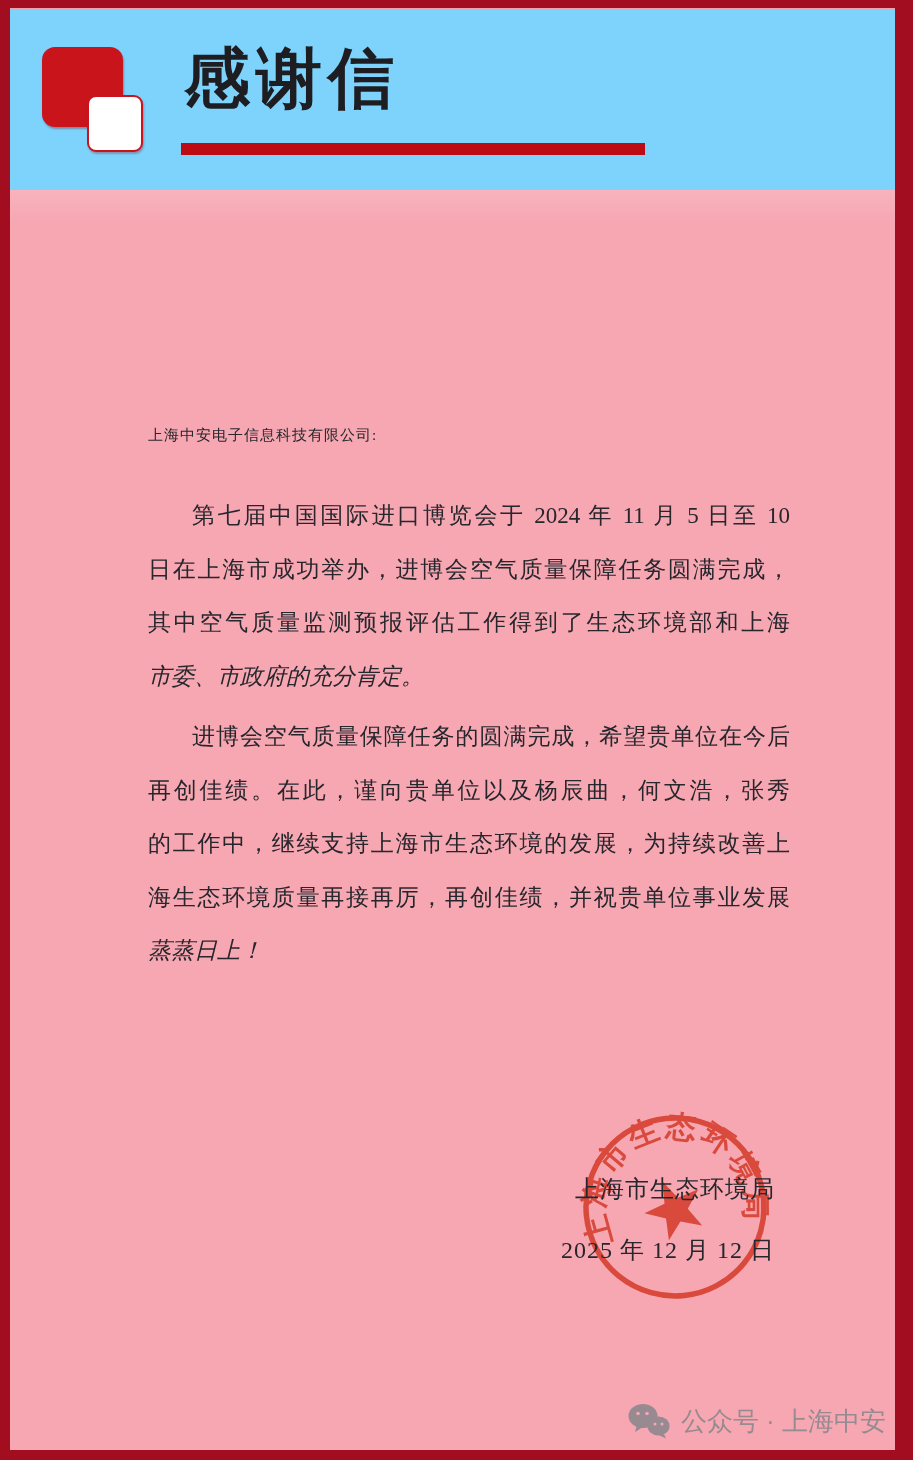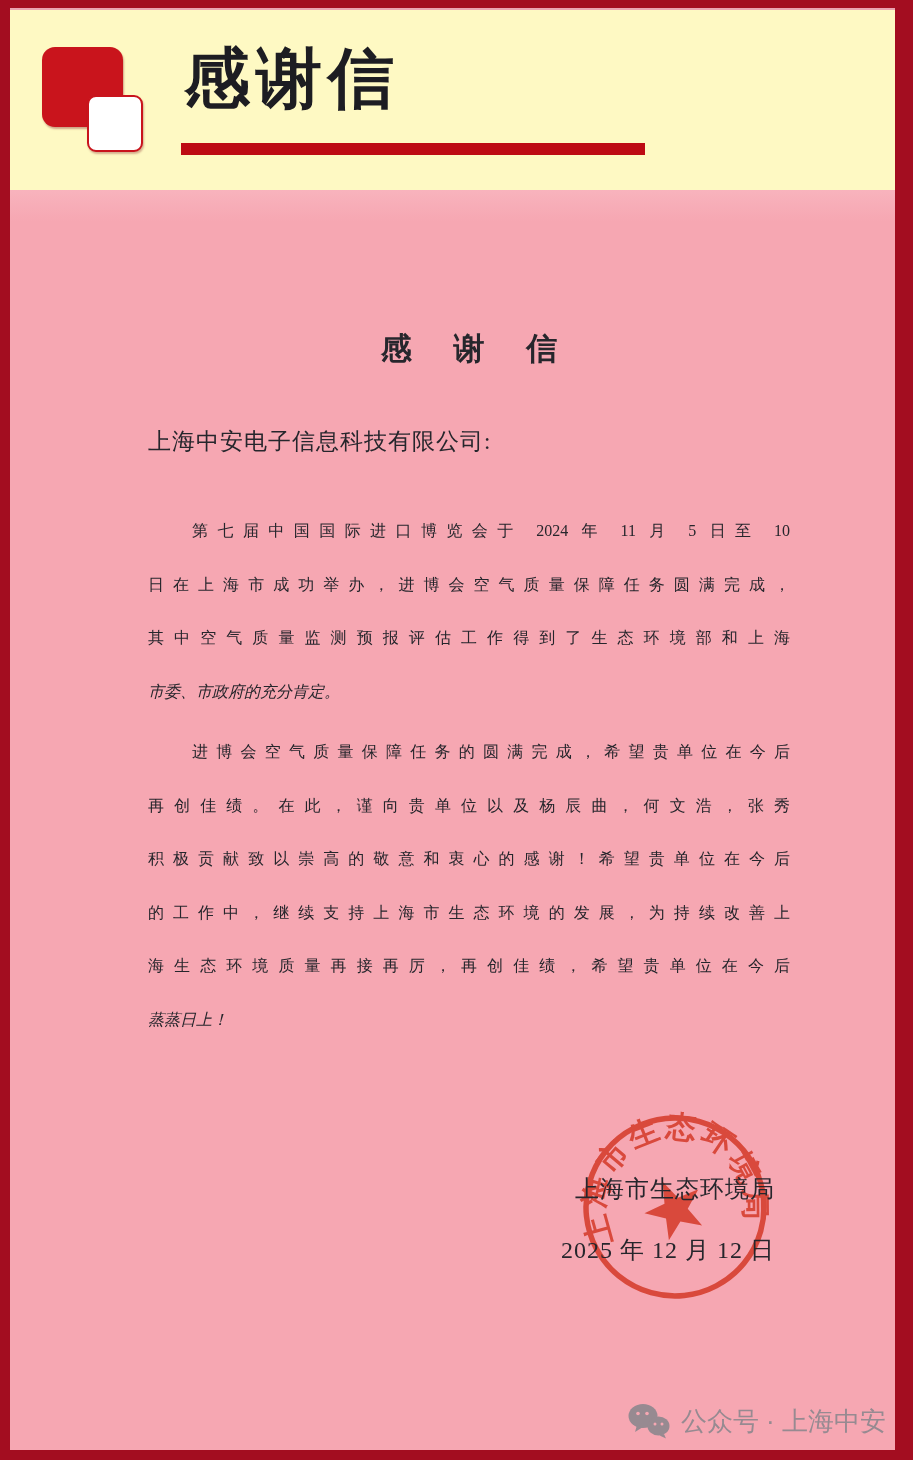--- a/index.html
+++ b/index.html
@@ -6,21 +6,21 @@
   body{
     width:913px;height:1460px;position:relative;overflow:hidden;
     background:var(--border_red,#a30d20);
     font-family:"Liberation Serif","DejaVu Serif",serif;
   }
   .page{position:absolute;inset:0;}
 
   
   .header{
     position:absolute;left:10px;right:18px;top:8px;height:182px;
-    background:#fef9c3;border-top:2px solid #eaa4b0;box-sizing:border-box;
+    background:#7dd3fc;border-top:2px solid #eaa4b0;box-sizing:border-box;
   }
   .logo{position:absolute;left:32px;top:37px;width:115px;height:115px;}
   .logo .sq-red{
     position:absolute;left:0;top:0;width:81px;height:80px;border-radius:13px;
     background:var(--accent_red,#c9141c);box-shadow:1px 2px 2px rgba(120,10,20,.35);
   }
   .logo .sq-white{
     position:absolute;left:45px;top:48px;width:56px;height:57px;border-radius:9px;
     background:#ffffff;border:2.5px solid var(--accent_red,#c9141c);box-sizing:border-box;
     box-shadow:1px 2px 2px rgba(120,10,20,.3);
@@ -41,25 +41,25 @@
     background:linear-gradient(#f8b3bd, var(--paper_pink,#f6a7b2) 2.5%, var(--paper_pink,#f6a7b2));
     color:var(--ink,#26262c);
   }
   .letter-title{
     position:absolute;left:138px;width:642px;top:138px;margin:0;
     text-align:center;font-size:31px;font-weight:bold;letter-spacing:17px;
     text-indent:17px; 
   }
   .salutation{
     position:absolute;left:138px;top:236px;width:642px;
-    font-size:23px;letter-spacing:1px;
+    font-size:15px;letter-spacing:1px;
   }
   .letter-body{
-    position:absolute;left:138px;top:314px;width:642px;
-    font-size:16px;
+    position:absolute;left:138px;top:299px;width:642px;
+    font-size:23px;
   }
   .para + .para{margin-top:7px;}
   .line{
     height:53.5px;line-height:53.5px;white-space:nowrap;
     text-align:justify;text-align-last:justify;
   }
   .line.last{text-align-last:left;white-space:normal;font-style:italic;}
   .line.first{text-indent:44px;}
 
   
@@ -94,37 +94,35 @@
     <div class="logo">
       <div class="sq-red"></div>
       <div class="sq-white"></div>
     </div>
     <h1 class="header-title">感谢信</h1>
     <div class="title-underline"></div>
   </header>
 
   <main class="paper">
 
-    <h2 class="letter-title">感 谢 信</h2>
 
     <div class="salutation">上海中安电子信息科技有限公司:</div>
 
     <div class="letter-body">
         <div class="para">
           <div class="line first">第七届中国国际进口博览会于 2024 年 11 月 5 日至 10</div>
           <div class="line">日在上海市成功举办，进博会空气质量保障任务圆满完成，</div>
           <div class="line">其中空气质量监测预报评估工作得到了生态环境部和上海</div>
           <div class="line last">市委、市政府的充分肯定。</div>
         </div>
         <div class="para">
           <div class="line first">进博会空气质量保障任务的圆满完成，希望贵单位在今后</div>
           <div class="line">再创佳绩。在此，谨向贵单位以及杨辰曲，何文浩，张秀</div>
-          <div class="line">积极贡献致以崇高的敬意和衷心的感谢！希望贵单位在今后</div>
           <div class="line">的工作中，继续支持上海市生态环境的发展，为持续改善上</div>
-          <div class="line">海生态环境质量再接再厉，再创佳绩，希望贵单位在今后</div>
+          <div class="line">海生态环境质量再接再厉，再创佳绩，并祝贵单位事业发展</div>
           <div class="line last">蒸蒸日上！</div>
         </div>
       </div>
 
     <svg class="stamp" viewBox="0 0 200 200" width="200" height="200">
       <g transform="rotate(-6 100 100)">
         <circle cx="100" cy="100" r="89" fill="none" stroke="#dc5638" stroke-width="5.5"></circle>
         <path id="sealArc" d="M 36.6 129.6 A 70 70 0 1 1 163.4 129.6" fill="none"></path>
         <text font-size="30" letter-spacing="4" fill="#dc5638" font-family="Liberation Serif, DejaVu Serif, serif" font-weight="bold">
           <textPath href="#sealArc" startOffset="2">上海市生态环境局</textPath>

